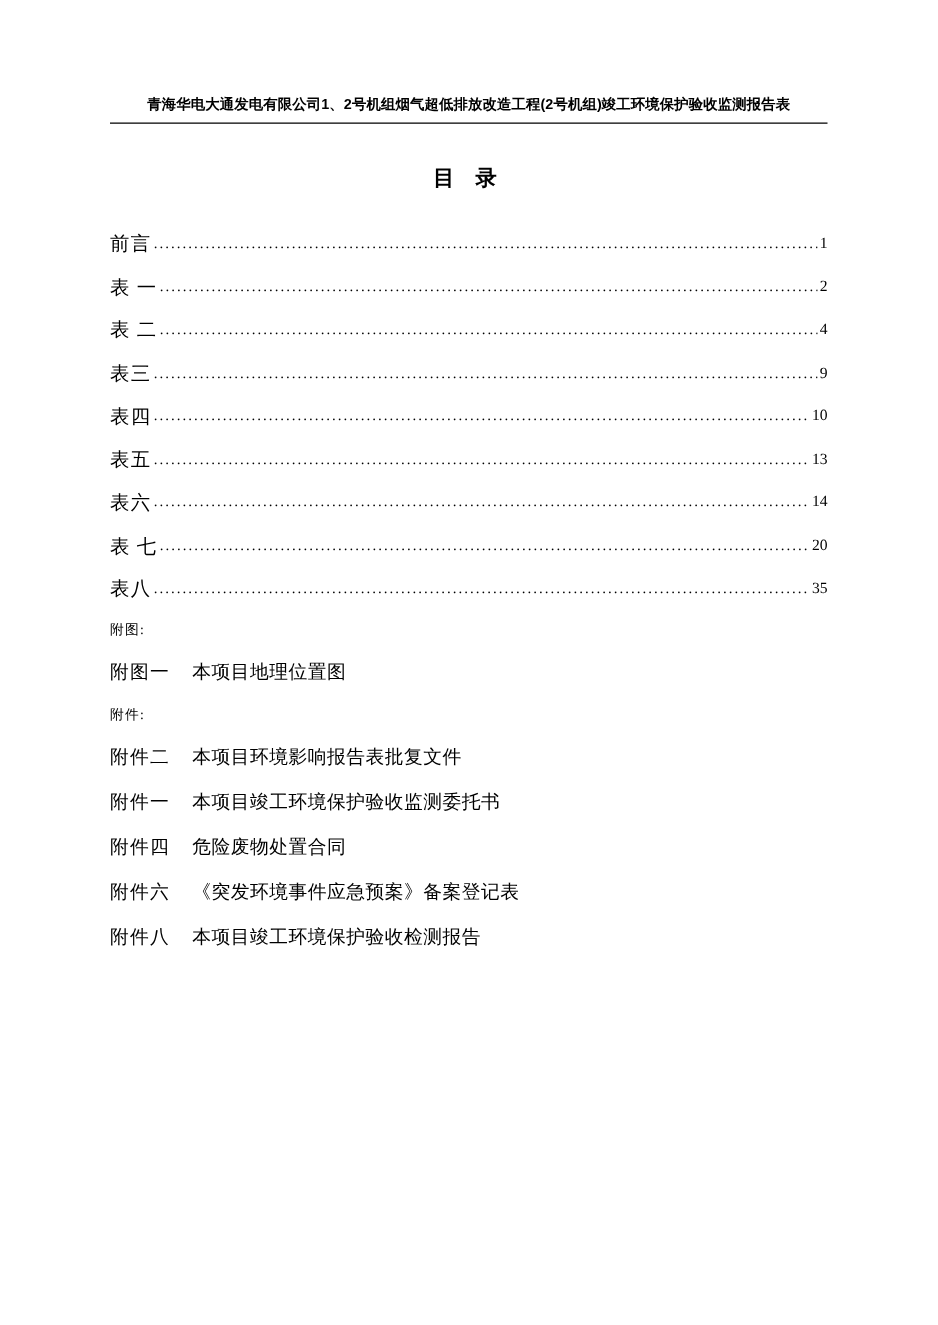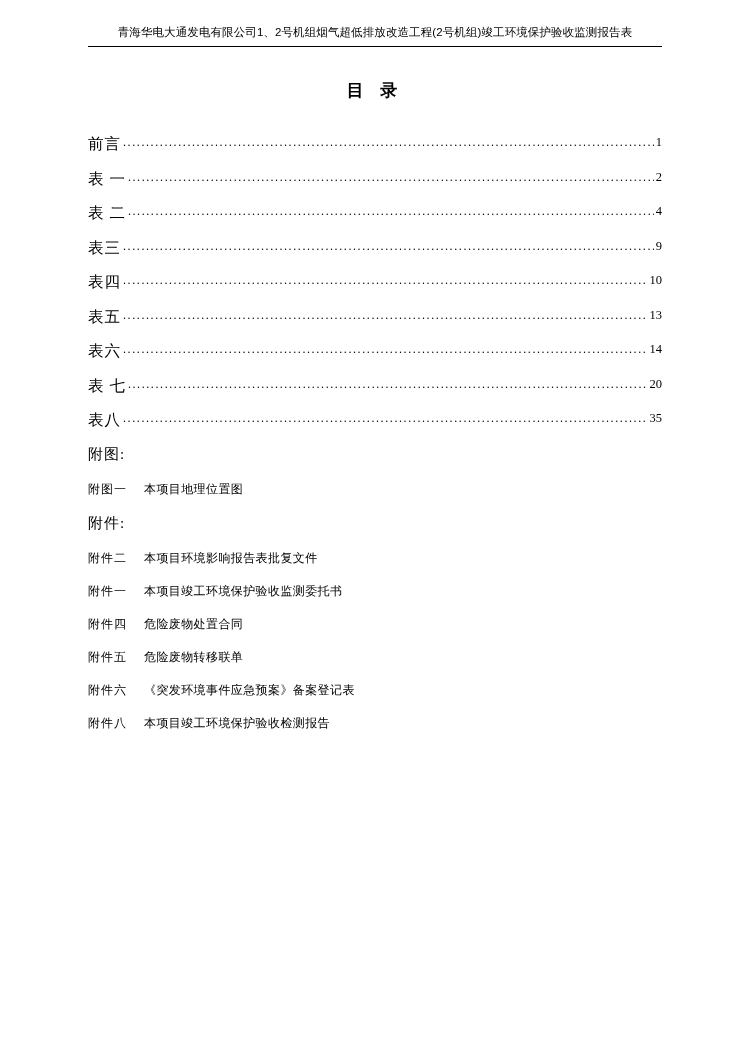--- a/index.html
+++ b/index.html
@@ -16,25 +16,25 @@
   }
   .page {
     position: relative;
     width: 750px;
     height: 1060px;
     box-sizing: border-box;
     padding: 0 88px;
     background: #fff;
   }
   .header {
-    padding-top: 24px;
+    padding-top: 76px;
     text-align: center;
     font-family: "Liberation Sans", "DejaVu Sans", sans-serif;
     font-size: 11.5px;
-    font-weight: normal;
+    font-weight: bold;
     letter-spacing: 0.1px;
     line-height: 1.4;
     color: #000;
     white-space: nowrap;
   }
   .header-rule {
     margin-top: 6px;
     border-bottom: 1px solid #000;
     width: 100%;
   }
@@ -73,35 +73,35 @@
   }
   .toc-page {
     white-space: nowrap;
     font-size: 12.5px;
     font-family: "Liberation Serif", "DejaVu Serif", serif;
   }
   .section-block {
     margin-top: 8px;
   }
   .plain-row {
-    font-size: 12px;
+    font-size: 15px;
     line-height: 1;
     margin-bottom: 21px;
     white-space: nowrap;
     font-family: "Liberation Serif", "DejaVu Serif", serif;
   }
   .plain-row .idx {
     letter-spacing: 1px;
   }
   .plain-row .txt {
     margin-left: 14px;
     letter-spacing: 0.4px;
   }
   .plain-head {
-    font-size: 15px;
+    font-size: 11px;
     line-height: 1;
     margin-bottom: 21px;
     letter-spacing: 1px;
   }
 </style>
 </head>
 <body>
 
 <div class="page">
 
@@ -190,24 +190,20 @@
       <span class="idx">附件一</span>
       <span class="txt">本项目竣工环境保护验收监测委托书</span>
     </div>
 
 
     <div class="plain-row">
       <span class="idx">附件四</span>
       <span class="txt">危险废物处置合同</span>
     </div>
 
-    <div class="plain-row">
-      <span class="idx">附件五</span>
-      <span class="txt">危险废物转移联单</span>
-    </div>
 
     <div class="plain-row">
       <span class="idx">附件六</span>
       <span class="txt">《突发环境事件应急预案》备案登记表</span>
     </div>
 
 
     <div class="plain-row">
       <span class="idx">附件八</span>
       <span class="txt">本项目竣工环境保护验收检测报告</span>

